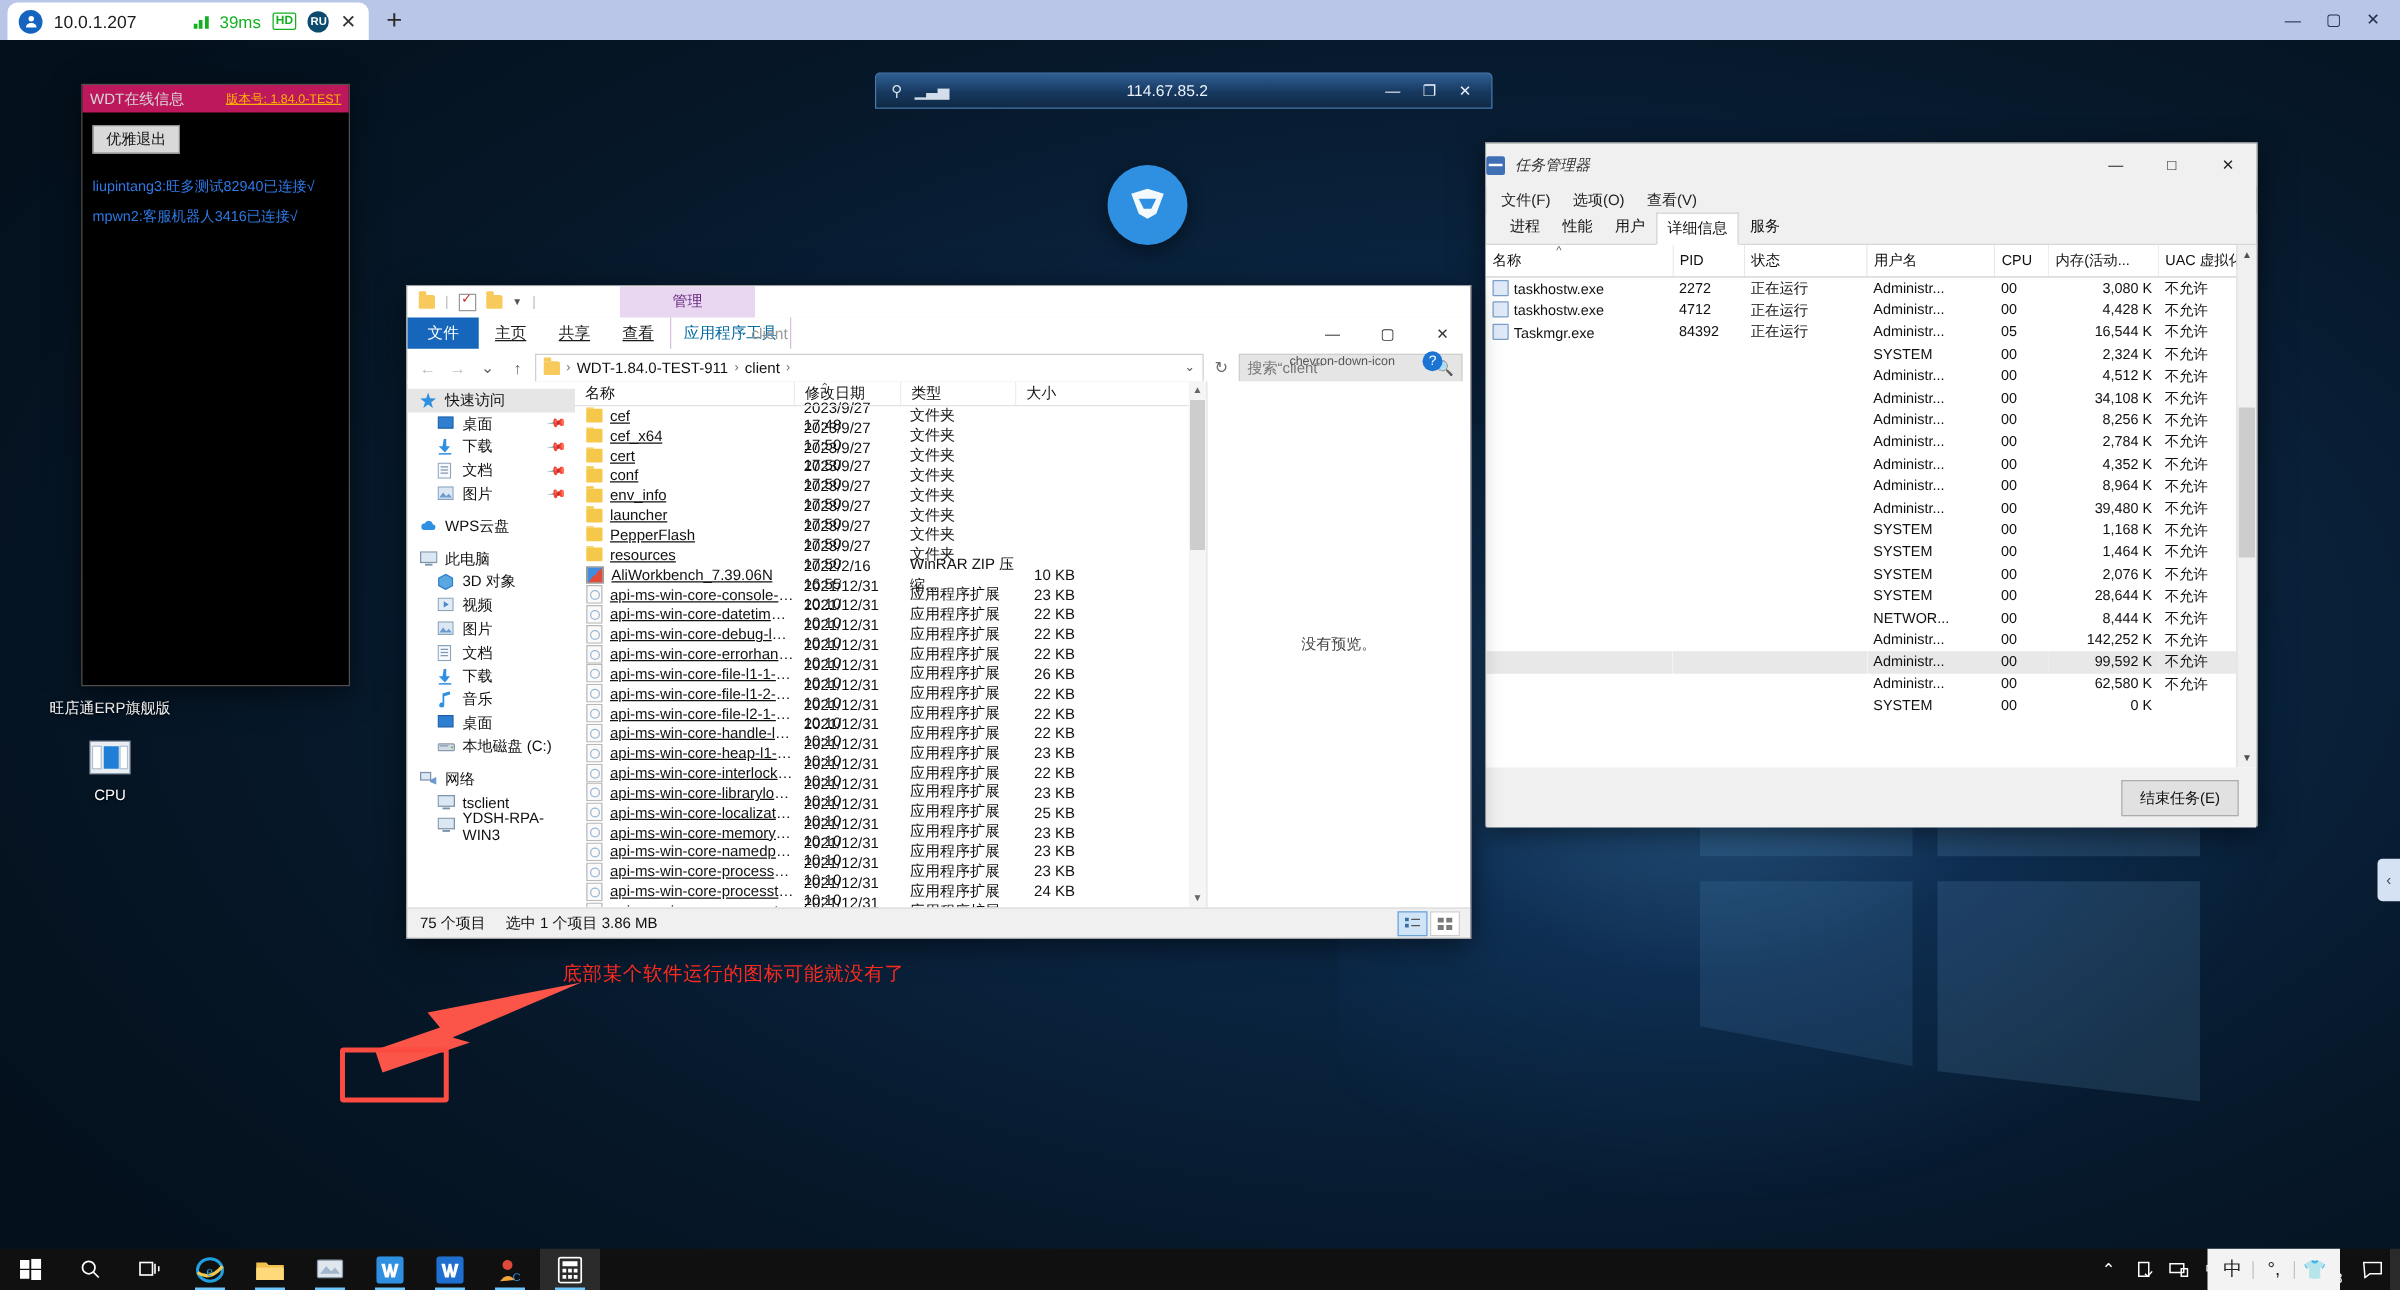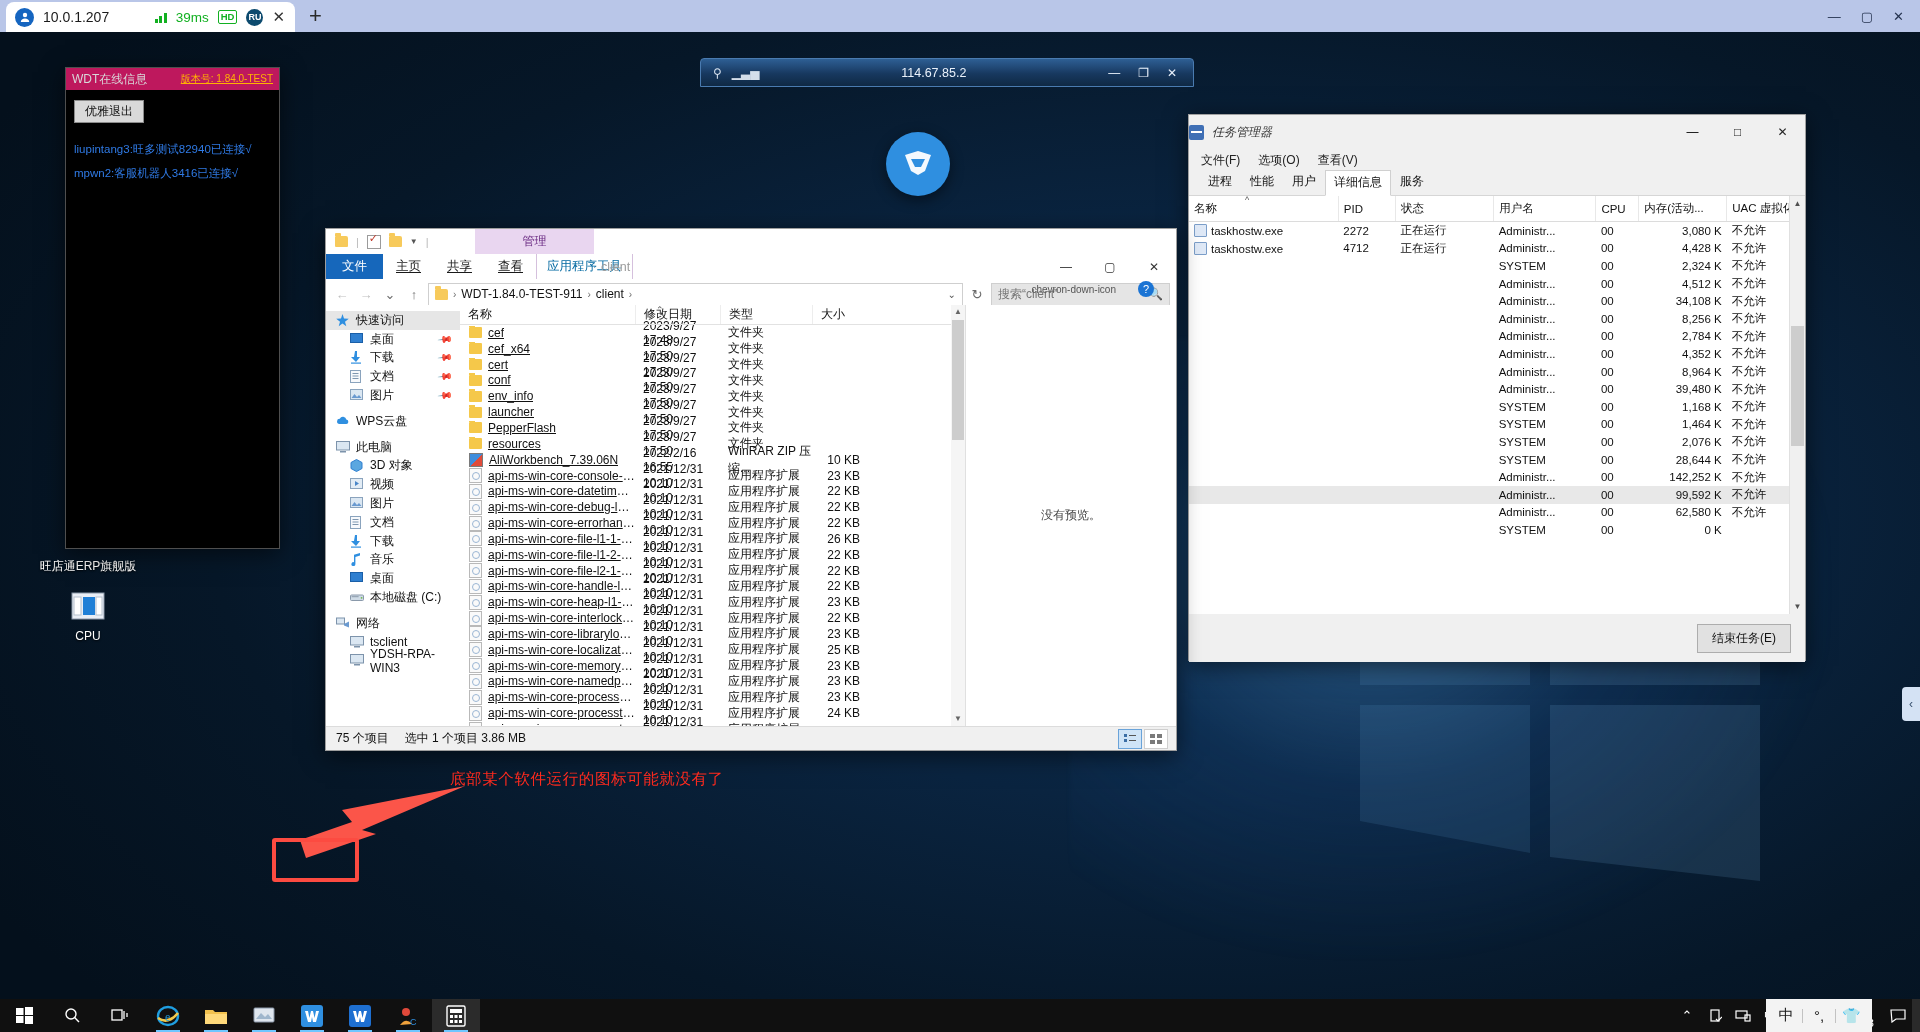--- a/index.html
+++ b/index.html
@@ -155,21 +155,21 @@
   .qat-folder:before{content:"";position:absolute;left:0;top:-3px;width:6px;height:3px;background:#f7ca5b;border-radius:1px 1px 0 0;}
   .qat-sep{color:#b9b9b9;font-size:11px;}
   .qat-check{width:12px;height:12px;border:1px solid #9b9b9b;background:#fff;position:relative;}
   .qat-check:after{content:"✓";position:absolute;left:1px;top:-4px;color:#c03a2b;font-size:11px;}
   .qat-caret{font-size:8px;color:#555;}
   #fe-ribbon{height:25px;display:flex;align-items:stretch;background:#fff;position:relative;}
   .fe-tab{padding:4px 13px 0;font-size:12.5px;color:#1a1a1a;cursor:pointer;}
   .fe-tab.file{background:#1667bb;color:#fff;padding:4px 16px 0;}
   .fe-tab.underline{text-decoration:underline;text-underline-offset:2px;}
   .fe-ctx-head{
-    position:absolute;left:149px;top:-25px;width:119px;height:25px;background:#e9d6f0;
+    position:absolute;left:170px;top:-25px;width:108px;height:25px;background:#e9d6f0;
     display:flex;align-items:center;justify-content:center;font-size:12px;color:#6a2a82;
   }
   .fe-ctx-tab{
     border-left:1px solid #d5c0dd;border-right:1px solid #d5c0dd;
     padding:4px 10px 0;font-size:12.5px;color:#0369a1;cursor:pointer;
   }
   #fe-titlearea{position:absolute;left:275px;top:0;height:25px;display:flex;align-items:center;
     color:#9b9b9b;font-size:12.5px;}
   #fe-winbtn{position:absolute;right:0;top:0;display:flex;}
   #fe-winbtn span{width:44px;height:25px;display:flex;align-items:center;justify-content:center;
@@ -423,20 +423,29 @@
             <tr>
               <td><span class="proc-ic"></span>taskhostw.exe</td>
               <td>4712</td>
               <td>正在运行</td>
               <td>Administr...</td>
               <td>00</td>
               <td class="num">4,428 K</td>
               <td>不允许</td>
             </tr>
             <tr>
+              <td><span class="proc-ic"></span>Taskmgr.exe</td>
+              <td>84392</td>
+              <td>正在运行</td>
+              <td>Administr...</td>
+              <td>05</td>
+              <td class="num">16,544 K</td>
+              <td>不允许</td>
+            </tr>
+            <tr>
               <td></td>
               <td></td>
               <td></td>
               <td>SYSTEM</td>
               <td>00</td>
               <td class="num">2,324 K</td>
               <td>不允许</td>
             </tr>
             <tr>
               <td></td>
@@ -528,20 +537,29 @@
               <td class="num">2,076 K</td>
               <td>不允许</td>
             </tr>
             <tr>
               <td></td>
               <td></td>
               <td></td>
               <td>SYSTEM</td>
               <td>00</td>
               <td class="num">28,644 K</td>
+              <td>不允许</td>
+            </tr>
+            <tr>
+              <td></td>
+              <td></td>
+              <td></td>
+              <td>NETWOR...</td>
+              <td>00</td>
+              <td class="num">8,444 K</td>
               <td>不允许</td>
             </tr>
             <tr>
               <td></td>
               <td></td>
               <td></td>
               <td>Administr...</td>
               <td>00</td>
               <td class="num">142,252 K</td>
               <td>不允许</td>

